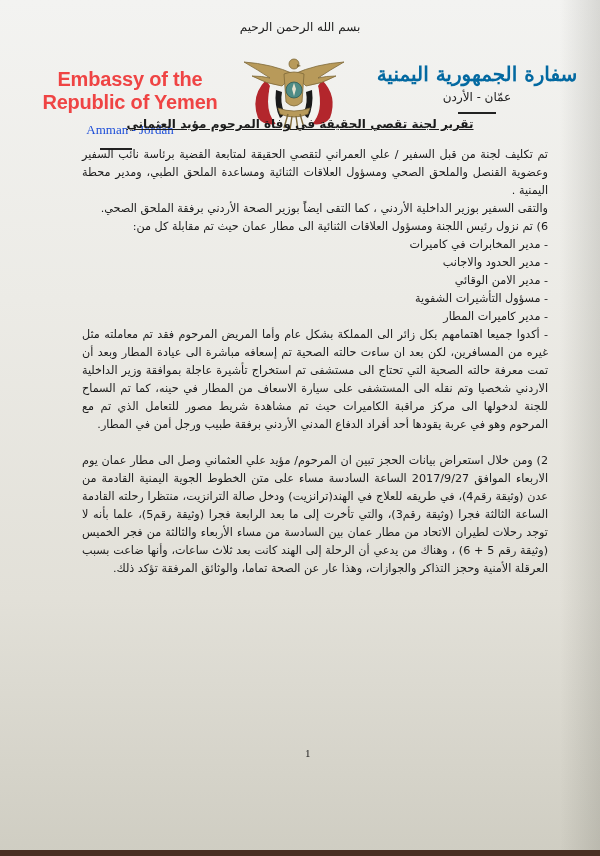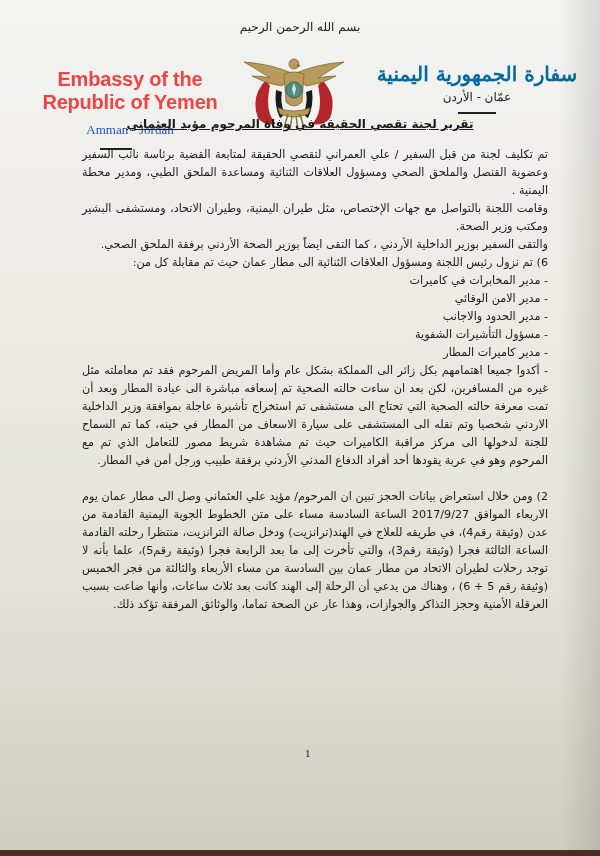--- a/index.html
+++ b/index.html
@@ -95,26 +95,25 @@
 <div class="ar-head">
   <div class="ar-title">سفارة الجمهورية اليمنية</div>
   <div class="ar-sub">عمّان - الأردن</div>
   <div class="ar-rule"></div>
 </div>
 
 <div class="doc-title">تقرير لجنة تقصي الحقيقة في وفاة المرحوم مؤيد العثماني</div>
 
 <div class="body">
   <p>تم تكليف لجنة من قبل السفير / علي العمراني لتقصي الحقيقة لمتابعة القضية برئاسة نائب السفير وعضوية القنصل والملحق الصحي ومسؤول العلاقات الثنائية ومساعدة الملحق الطبي، ومدير محطة اليمنية .</p>
-  <p>وقامت اللجنة بالتواصل مع جهات الإختصاص، مثل طيران اليمنية، وطيران الاتحاد، ومستشفى البشير ومكتب وزير الصحة.</p>
   <p>والتقى السفير بوزير الداخلية الأردني ، كما التقى ايضاً بوزير الصحة الأردني برفقة الملحق الصحي.</p>
   <p>6) تم نزول رئيس اللجنة ومسؤول العلاقات الثنائية الى مطار عمان حيث تم مقابلة كل من:</p>
   <p class="list-item">- مدير المخابرات في كاميرات</p>
+  <p class="list-item">- مدير الحدود والاجانب</p>
   <p class="list-item">- مدير الامن الوقائي</p>
-  <p class="list-item">- مدير الحدود والاجانب</p>
   <p class="list-item">- مسؤول التأشيرات الشفوية</p>
   <p class="list-item">- مدير كاميرات المطار</p>
   <p>- أكدوا جميعا اهتمامهم بكل زائر الى المملكة بشكل عام وأما المريض المرحوم فقد تم معاملته مثل غيره من المسافرين، لكن بعد ان ساءت حالته الصحية تم إسعافه مباشرة الى عيادة المطار وبعد أن تمت معرفة حالته الصحية التي تحتاج الى مستشفى تم استخراج تأشيرة عاجلة بموافقة وزير الداخلية الاردني شخصيا وتم نقله الى المستشفى على سيارة الاسعاف من المطار في حينه، كما تم السماح للجنة لدخولها الى مركز مراقبة الكاميرات حيث تم مشاهدة شريط مصور للتعامل الذي تم مع المرحوم وهو في عربة يقودها أحد أفراد الدفاع المدني الأردني برفقة طبيب ورجل أمن في المطار.</p>
   <div class="gap"></div>
   <p>2) ومن خلال استعراض بيانات الحجز تبين ان المرحوم/ مؤيد علي العثماني وصل الى مطار عمان يوم الاربعاء الموافق 2017/9/27 الساعة السادسة مساء على متن الخطوط الجوية اليمنية القادمة من عدن (وثيقة رقم4)، في طريقه للعلاج في الهند(ترانزيت) ودخل صالة الترانزيت، منتظرا رحلته القادمة الساعة الثالثة فجرا (وثيقة رقم3)، والتي تأخرت إلى ما بعد الرابعة فجرا (وثيقة رقم5)، علما بأنه لا توجد رحلات لطيران الاتحاد من مطار عمان بين السادسة من مساء الأربعاء والثالثة من فجر الخميس (وثيقة رقم 5 + 6) ، وهناك من يدعي أن الرحلة إلى الهند كانت بعد ثلاث ساعات، وأنها ضاعت بسبب العرقلة الأمنية وحجز التذاكر والجوازات، وهذا عار عن الصحة تماما، والوثائق المرفقة تؤكد ذلك.</p>
 </div>
 
 <div class="page-num">1</div>
 
 <div class="table-edge"></div>

